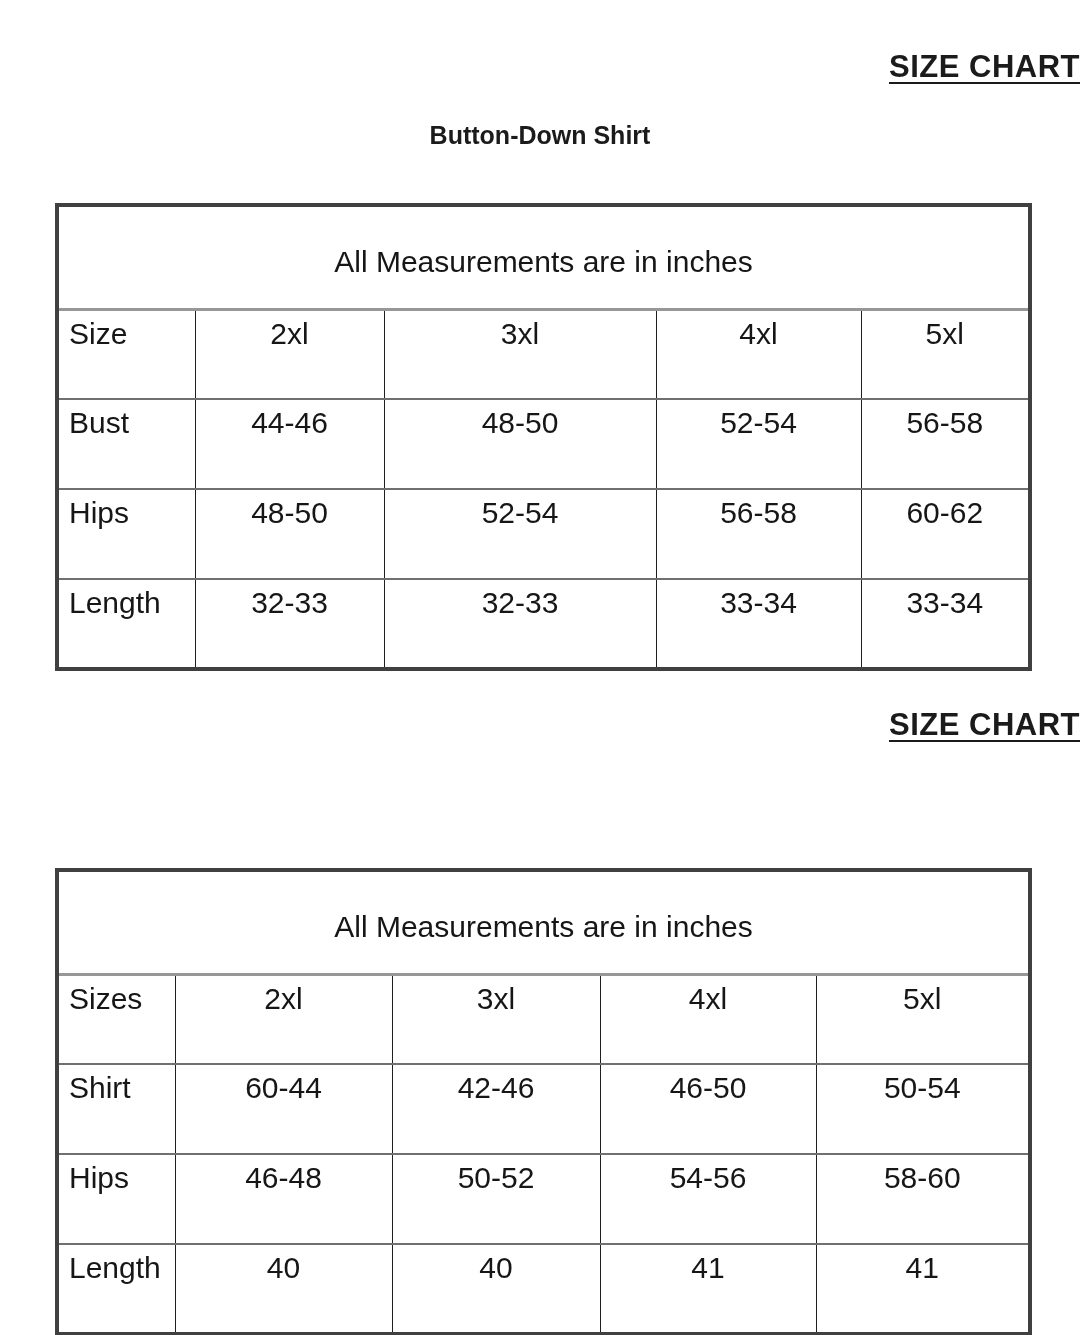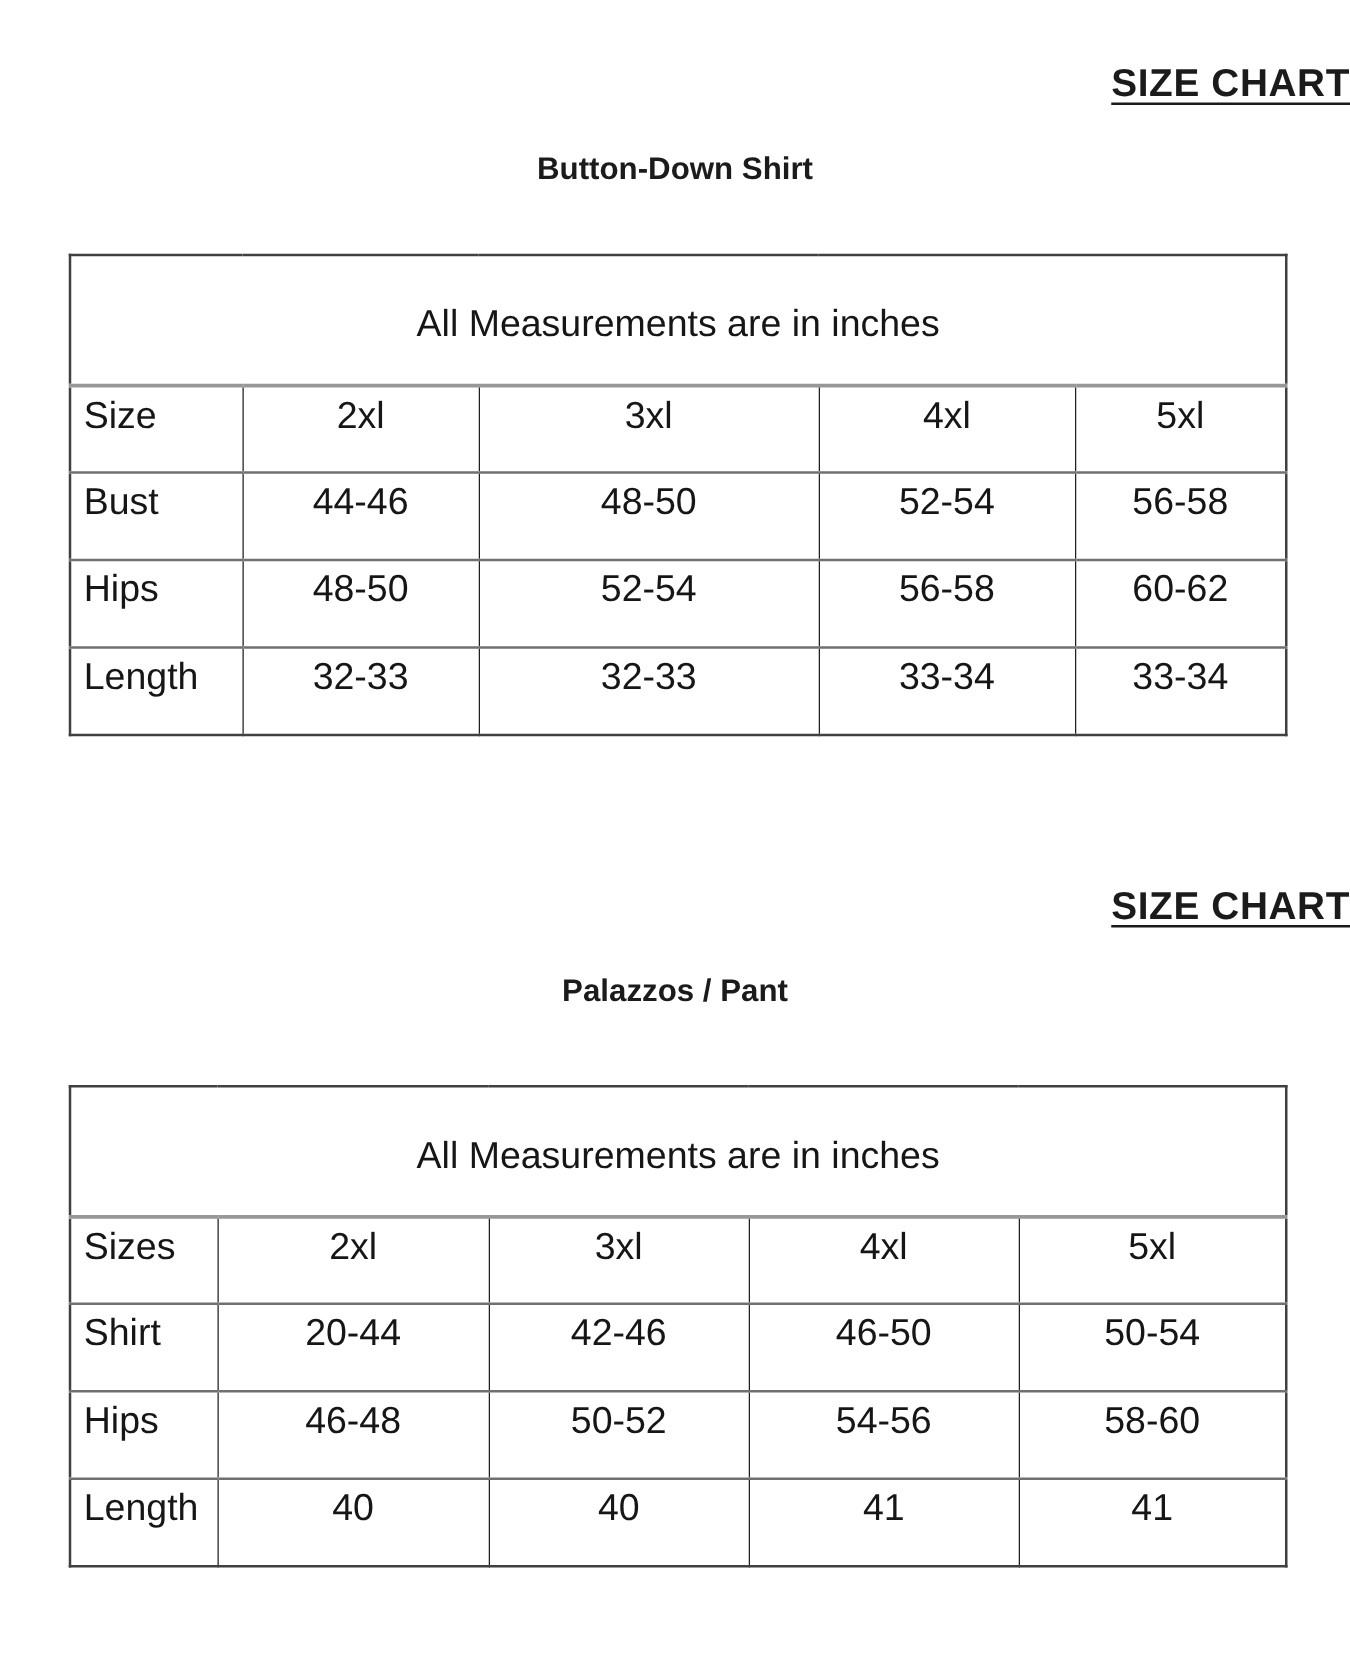--- a/index.html
+++ b/index.html
@@ -43,38 +43,38 @@
   #heading-2 { top: 706px; }
   #product-2 { top: 778px; }
 
   table.size-table {
     position: absolute;
     left: 55px;
     width: 973px;
     border-collapse: collapse;
     table-layout: fixed;
     background: #ffffff;
-    border: 2px solid #404040;
+    border: 4px solid #404040;
     font-size: 30px;
     color: #161616;
   }
   #table-1 { top: 203px; }
   #table-2 { top: 868px; }
 
   .note-row td {
     height: 104px;
     box-sizing: border-box;
     text-align: center;
     vertical-align: middle;
     padding-top: 10px;
     font-size: 30px;
   }
   .head-row td,
   .data-row td {
-    height: 70px;
+    height: 90px;
     box-sizing: border-box;
     vertical-align: top;
     padding-top: 5px;
     text-align: center;
     line-height: 1.2;
   }
   .head-row td { border-top: 3px solid #979797; }
   .data-row td { border-top: 2px solid #707070; text-align: center; }
   .head-row td + td,
   .data-row td + td { border-left: 1px solid #1f1f1f; }
@@ -128,21 +128,20 @@
       <td class="row-label">Length</td>
       <td>32-33</td>
       <td>32-33</td>
       <td>33-34</td>
       <td>33-34</td>
     </tr>
   </tbody>
     </table>
 
   <div id="heading-2" class="chart-heading">SIZE CHART</div>
-  <div id="product-2" class="product-heading">Palazzos / Pant</div>
 
   <table id="table-2" class="size-table">
     <colgroup>
       <col style="width:118px">
         <col style="width:217px">
         <col style="width:208px">
         <col style="width:216px">
         <col style="width:214px">
     </colgroup>
     <tbody>
@@ -151,21 +150,21 @@
     </tr>
     <tr class="head-row">
       <td class="row-label">Sizes</td>
       <td>2xl</td>
       <td>3xl</td>
       <td>4xl</td>
       <td>5xl</td>
     </tr>
     <tr class="data-row">
       <td class="row-label">Shirt</td>
-      <td>20-44</td>
+      <td>60-44</td>
       <td>42-46</td>
       <td>46-50</td>
       <td>50-54</td>
     </tr>
     <tr class="data-row">
       <td class="row-label">Hips</td>
       <td>46-48</td>
       <td>50-52</td>
       <td>54-56</td>
       <td>58-60</td>

